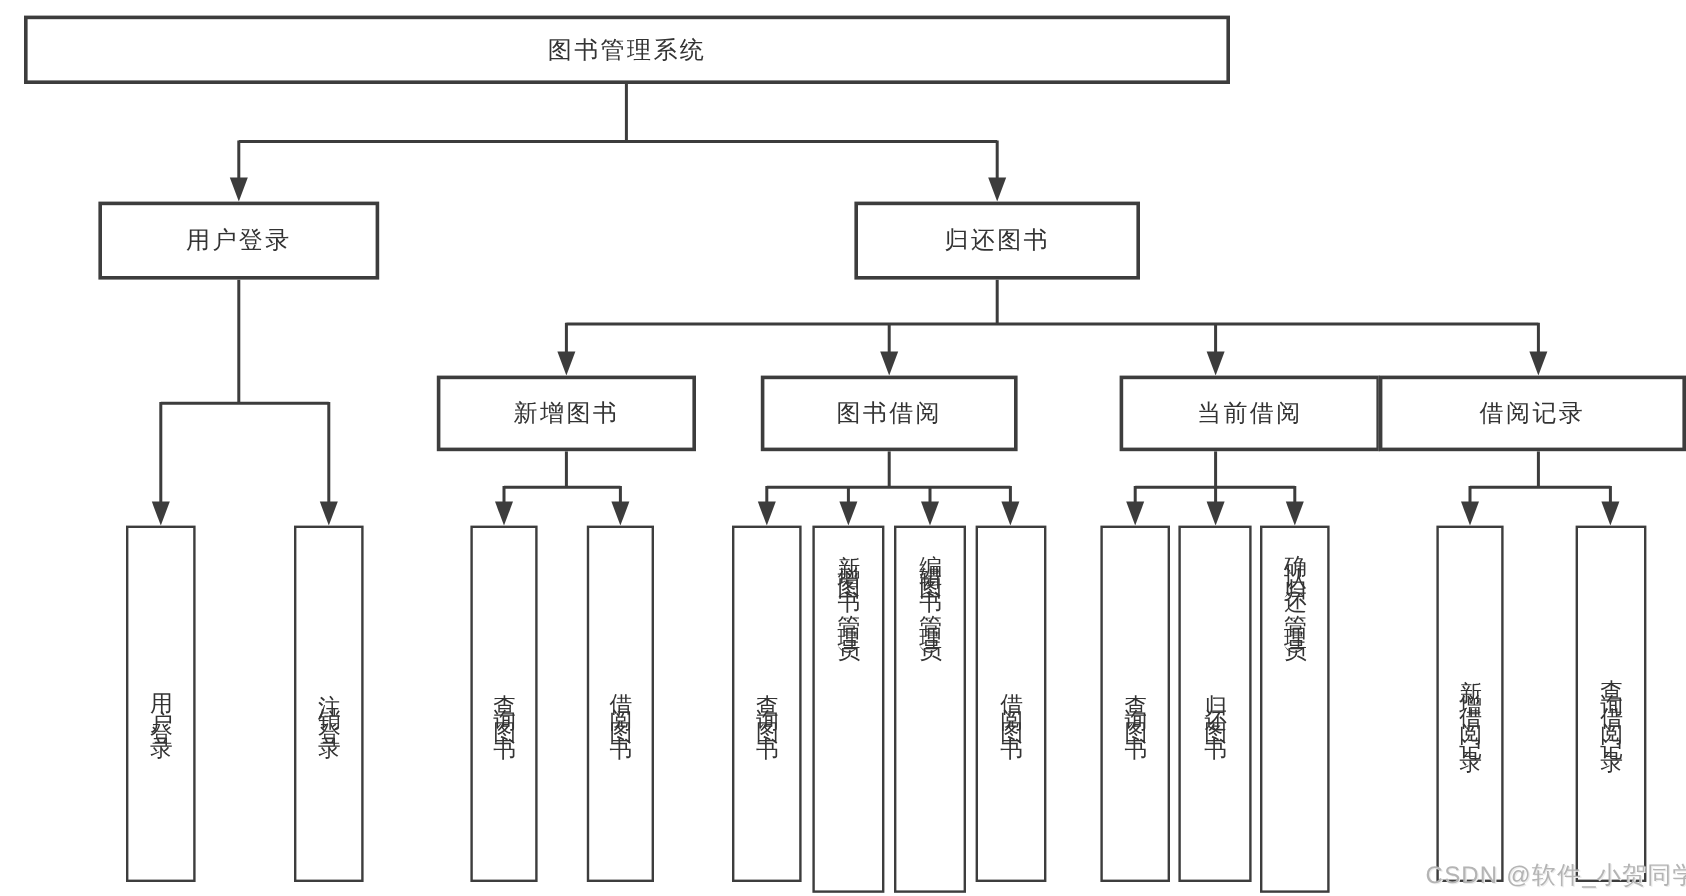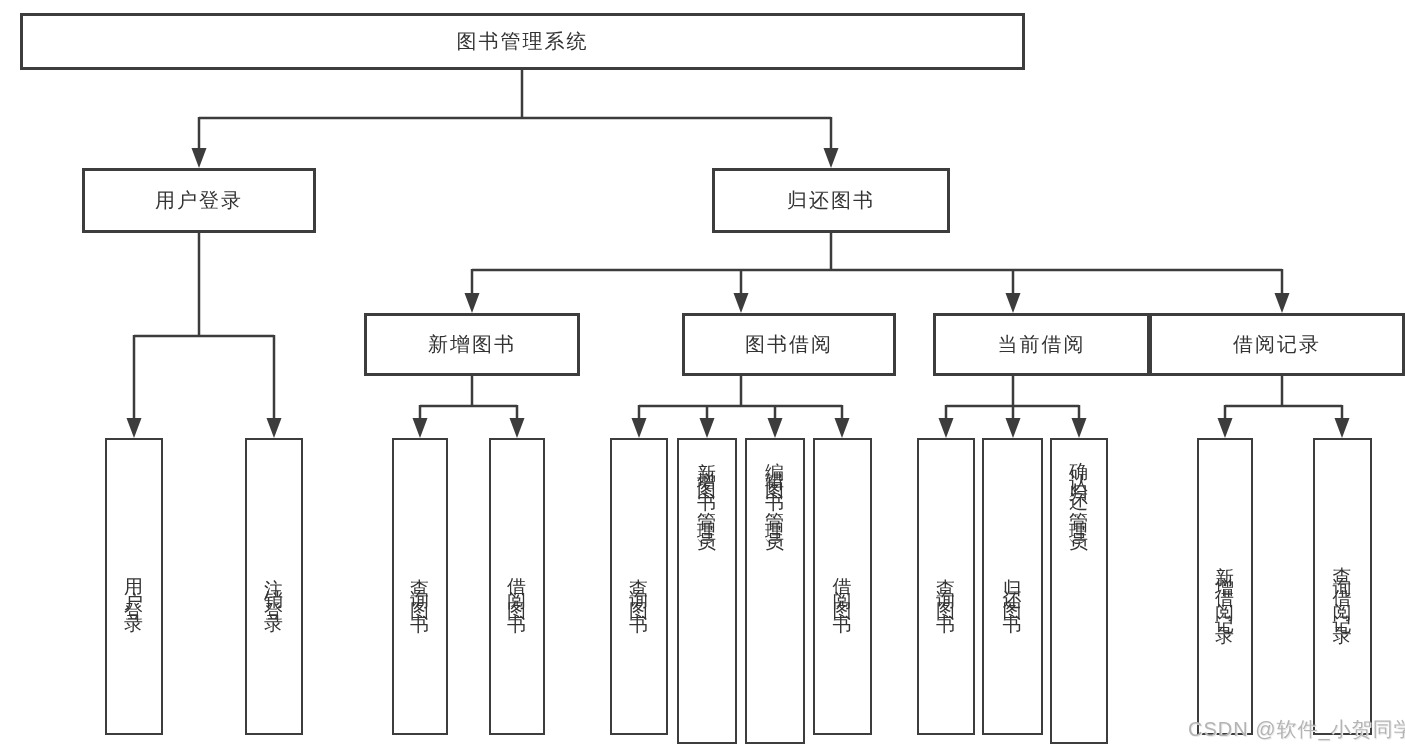--- a/index.html
+++ b/index.html
@@ -92,21 +92,21 @@
   <div class="node" style="left:82px;top:168px;width:234px;height:65px;">
     <span class="hlabel">用户登录</span>
   </div>
   <div class="node" style="left:712px;top:168px;width:238px;height:65px;">
     <span class="hlabel">归还图书</span>
   </div>
 
   <div class="node" style="left:364px;top:313px;width:216px;height:63px;">
     <span class="hlabel">新增图书</span>
   </div>
-  <div class="node" style="left:634px;top:313px;width:214px;height:63px;margin-left:48px;">
+  <div class="node" style="left:634px;top:313px;width:214px;height:63px;">
     <span class="hlabel">图书借阅</span>
   </div>
   <div class="node" style="left:905px;top:313px;width:217px;height:63px;margin-left:28px;">
     <span class="hlabel">当前借阅</span>
   </div>
   <div class="node" style="left:1149px;top:313px;width:256px;height:63px;font-family:Liberation Mono, monospace;">
     <span class="hlabel">借阅记录</span>
   </div>
 
   <div class="node leaf" style="left:105px;top:438px;width:58px;height:297px;">

